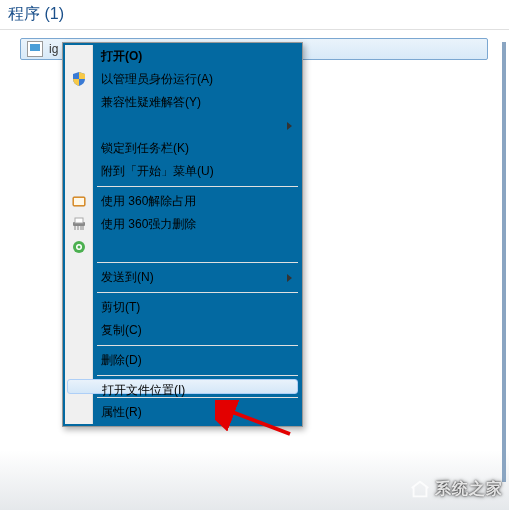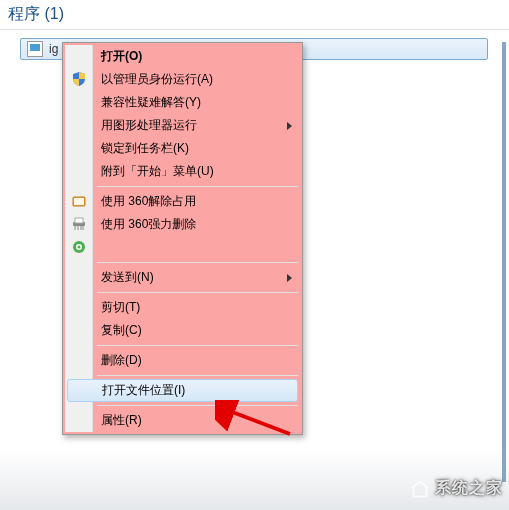--- a/index.html
+++ b/index.html
@@ -48,21 +48,21 @@
       position: absolute;
       left: 2px; right: 2px; top: 2px; bottom: 5px;
       background: #4a9ed8;
     }
     .file-label { color: #333; text-align: center; }
     .context-menu {
       position: absolute;
       left: 62px;
       top: 42px;
       width: 241px;
-      background: #fca5a5;
+      background: #0369a1;
       border: 1px solid #989898;
       box-shadow: 2px 3px 6px rgba(0,0,0,0.3);
       padding: 2px;
     }
     .menu-gutter {
       position: absolute;
       left: 2px;
       top: 2px;
       bottom: 2px;
       width: 28px;
@@ -81,21 +81,21 @@
       z-index: 2;
     }
     .menu-item.bold { font-weight: bold; }
     .menu-item.highlighted {
       margin: 0 2px;
       padding-left: 34px;
       background: linear-gradient(#e9f2fb, #d4e7f8);
       border: 1px solid #aecff7;
       border-radius: 3px;
       line-height: 21px;
-      height: 23px;
+      height: 15px;
     }
     .menu-separator {
       height: 1px;
       background: #e0e0e0;
       margin: 3px 2px 3px 32px;
       position: relative;
       z-index: 2;
     }
     .menu-icon {
       position: absolute;
@@ -121,21 +121,21 @@
       pointer-events: none;
     }
     .watermark {
       position: absolute;
       right: 6px;
       bottom: 10px;
       color: rgba(255,255,255,0.85);
       font-size: 16px;
       text-shadow: 0 0 4px rgba(0,0,0,0.6), 0 0 2px rgba(0,0,0,0.8);
       display: flex;
-      align-items: flex-start;
+      align-items: center;
       gap: 4px;
       font-weight: bold;
       letter-spacing: 1px;
       z-index: 5;
     }
     .watermark svg { opacity: 0.85; }
     .right-edge {
       position: absolute;
       right: 3px;
       top: 42px;
@@ -183,21 +183,20 @@
       </svg>
     </span>
     <span>以管理员身份运行(A)</span>
   </div>
 
   <div class="menu-item">
     <span>兼容性疑难解答(Y)</span>
   </div>
 
   <div class="menu-item">
-    <span>用图形处理器运行</span>
     <span class="submenu-arrow"></span>
   </div>
 
   <div class="menu-item">
     <span>锁定到任务栏(K)</span>
   </div>
 
   <div class="menu-item">
     <span>附到「开始」菜单(U)</span>
   </div>

